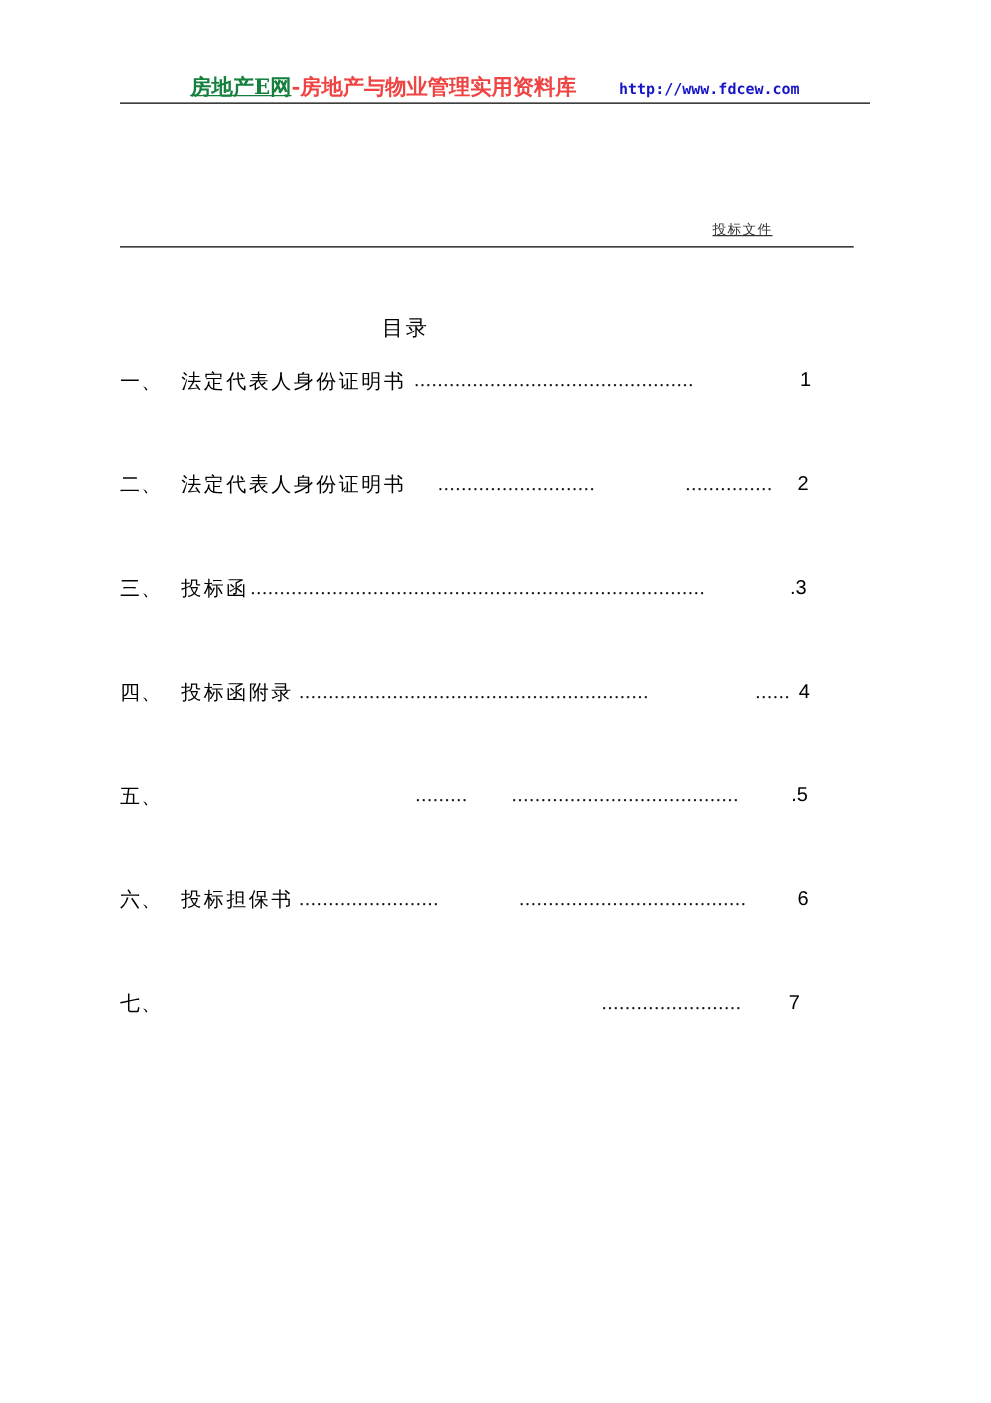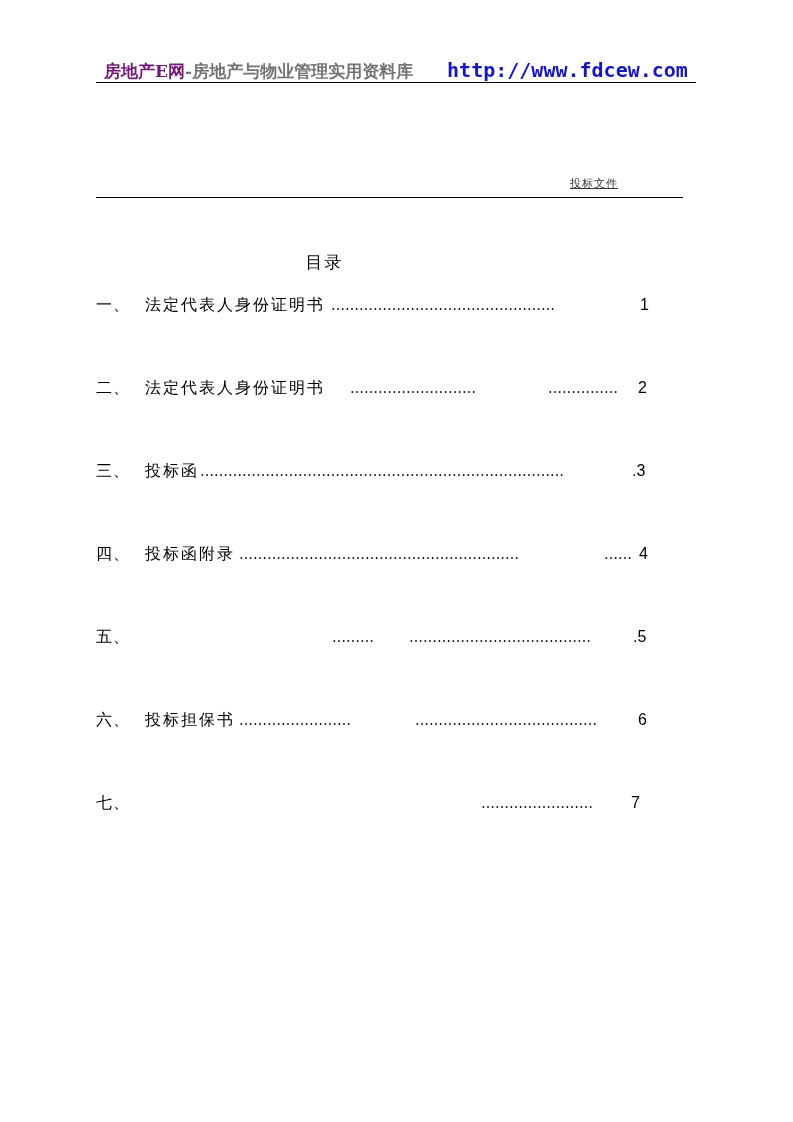--- a/index.html
+++ b/index.html
@@ -19,23 +19,23 @@
       position: absolute;
       left: 96px;
       top: 58px;
       width: 600px;
       text-align: center;
       font-size: 17px;
       font-weight: bold;
       line-height: 24px;
       white-space: nowrap;
     }
-    .site-header .red { color: #701a75; }
-    .site-header .green { color: #737373; }
-    .site-header .blue { color: #1616c8; font-family: "DejaVu Sans Mono", "Liberation Mono", monospace; font-weight: bold; font-size: 20px; margin-left: 28px; }
+    .site-header .red { color: #15803d; text-decoration: underline; }
+    .site-header .green { color: #ef4444; }
+    .site-header .blue { color: #1616c8; font-family: "DejaVu Sans Mono", "Liberation Mono", monospace; font-weight: bold; font-size: 12px; margin-left: 28px; }
     .header-rule {
       position: absolute;
       left: 96px;
       top: 82px;
       width: 600px;
       height: 1px;
       background: #000;
     }
     .doc-header-label {
       position: absolute;

